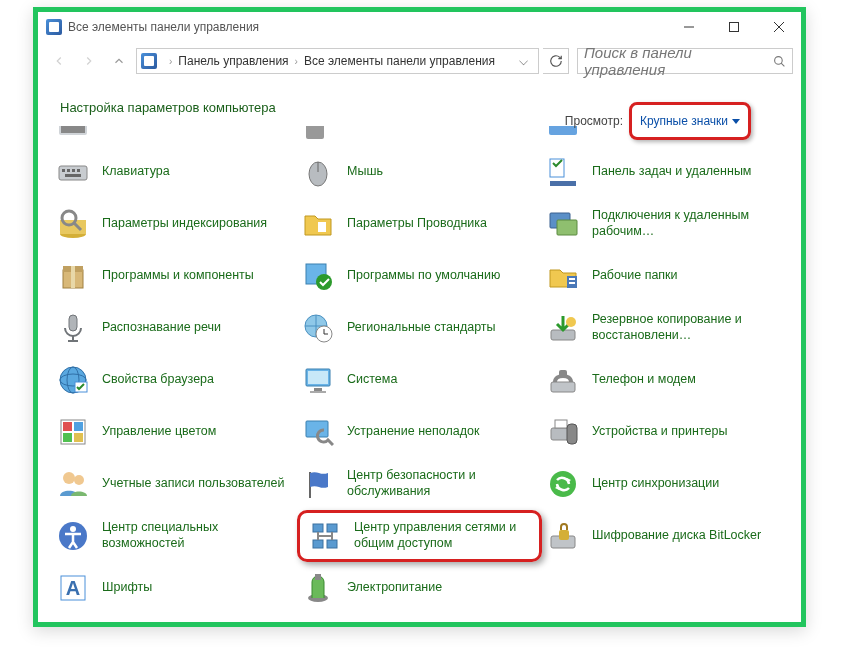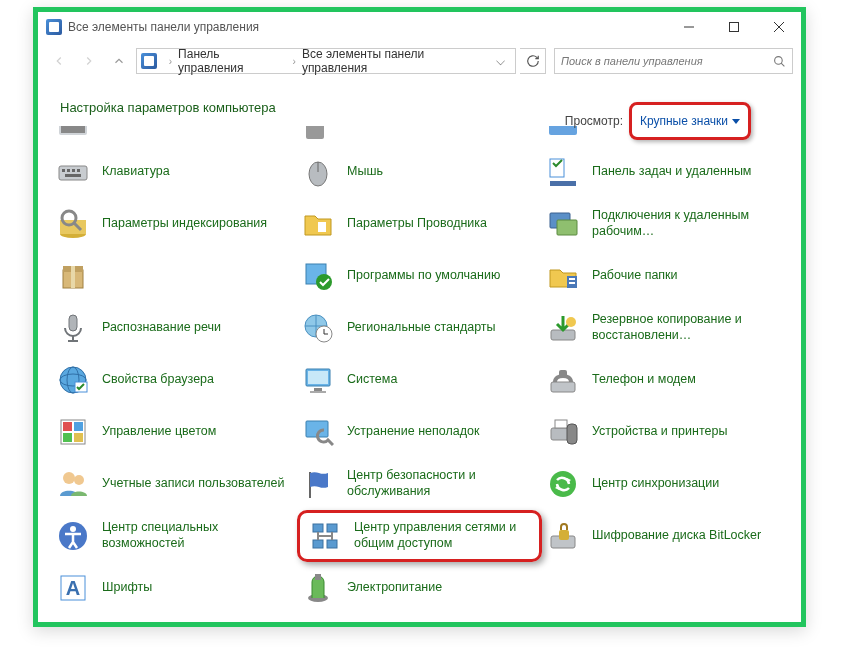--- a/index.html
+++ b/index.html
@@ -15,21 +15,21 @@
 .navrow { height: 38px; display: flex; align-items: center; padding: 0 8px; gap: 4px; }
 .nav-arrow { width: 26px; height: 26px; display: flex; align-items: center; justify-content: center; color: #999; cursor: pointer; border-radius: 2px; }
 .nav-arrow svg { width: 14px; height: 14px; stroke: currentColor; }
 .nav-arrow.disabled { opacity: .45; }
 .breadcrumb { flex: 1; height: 26px; border: 1px solid #ccc; display: flex; align-items: center; padding: 0 4px; font-size: 12px; color: #333; }
 .bc-icon { width: 16px; height: 16px; margin-right: 6px; background: linear-gradient(135deg,#4a90d9,#2c5aa0); border-radius: 2px; position:relative; }
 .bc-icon::after{content:"";position:absolute;inset:3px;background:#fff;border-radius:1px;}
 .bc-sep { margin: 0 6px; color: #999; font-size: 10px; }
 .bc-dd { margin-left: auto; color: #666; padding: 0 6px; }
 .refresh { width: 26px; height: 26px; border: 1px solid #ccc; border-left: none; display: flex; align-items: center; justify-content: center; cursor: pointer; }
-.search { width: 239px; height: 26px; border: 1px solid #ccc; margin-left: 4px; display: flex; align-items: center; padding: 0 6px; color: #777; font-size: 11px; }
+.search { width: 216px; height: 26px; border: 1px solid #ccc; margin-left: 4px; display: flex; align-items: center; padding: 0 6px; color: #777; font-size: 15px; }
 .search-text { flex: 1; font-style: italic; }
 .content { position: relative; padding: 20px 22px 8px; }
 .content-title { font-size: 13px; color: #1a5f1a; margin-bottom: 2px; }
 .view-by { position: absolute; right: 50px; top: 22px; font-size: 12px; color: #444; display: flex; align-items: center; gap: 6px; }
 .view-link { color: #0a4fa8; cursor: pointer; display: inline-flex; align-items: center; gap: 4px; padding: 9px 8px; border: 3px solid #d62020; border-radius: 8px; box-shadow: 2px 2px 4px rgba(0,0,0,0.3); }
 .view-link .tri { width: 0; height: 0; border-left: 4px solid transparent; border-right: 4px solid transparent; border-top: 5px solid #0a4fa8; }
 .grid { display: grid; grid-template-columns: repeat(3, 1fr); column-gap: 0; row-gap: 0; padding: 6px 14px 0; }
 .cell { display: flex; align-items: center; gap: 12px; height: 52px; padding: 2px 4px; cursor: pointer; }
 .ic { width: 34px; height: 34px; flex-shrink: 0; display: flex; align-items: center; justify-content: center; }
 .ic svg { width: 32px; height: 32px; }
@@ -208,20 +208,21 @@
       </div>
 
     <div class="cell">
         <div class="ic">
           <svg viewBox="0 0 32 32">
             <rect x="6" y="10" width="20" height="18" fill="#d8b878" stroke="#a08040"></rect>
             <rect x="6" y="6" width="20" height="6" fill="#c0a060"></rect>
             <rect x="14" y="6" width="4" height="22" fill="#e8d8a8"></rect>
           </svg>
         </div>
+        <span class="lbl">Программы и компоненты</span>
       </div>
     <div class="cell">
         <div class="ic">
           <svg viewBox="0 0 32 32">
             <rect x="4" y="4" width="20" height="20" fill="#6ab4e8" stroke="#3a80b0"></rect>
             <circle cx="22" cy="22" r="8" fill="#2c9a2c"></circle>
             <path d="M18 22l3 3l6-6" stroke="#fff" stroke-width="2" fill="none"></path>
           </svg>
         </div>
         <span class="lbl">Программы по умолчанию</span>

